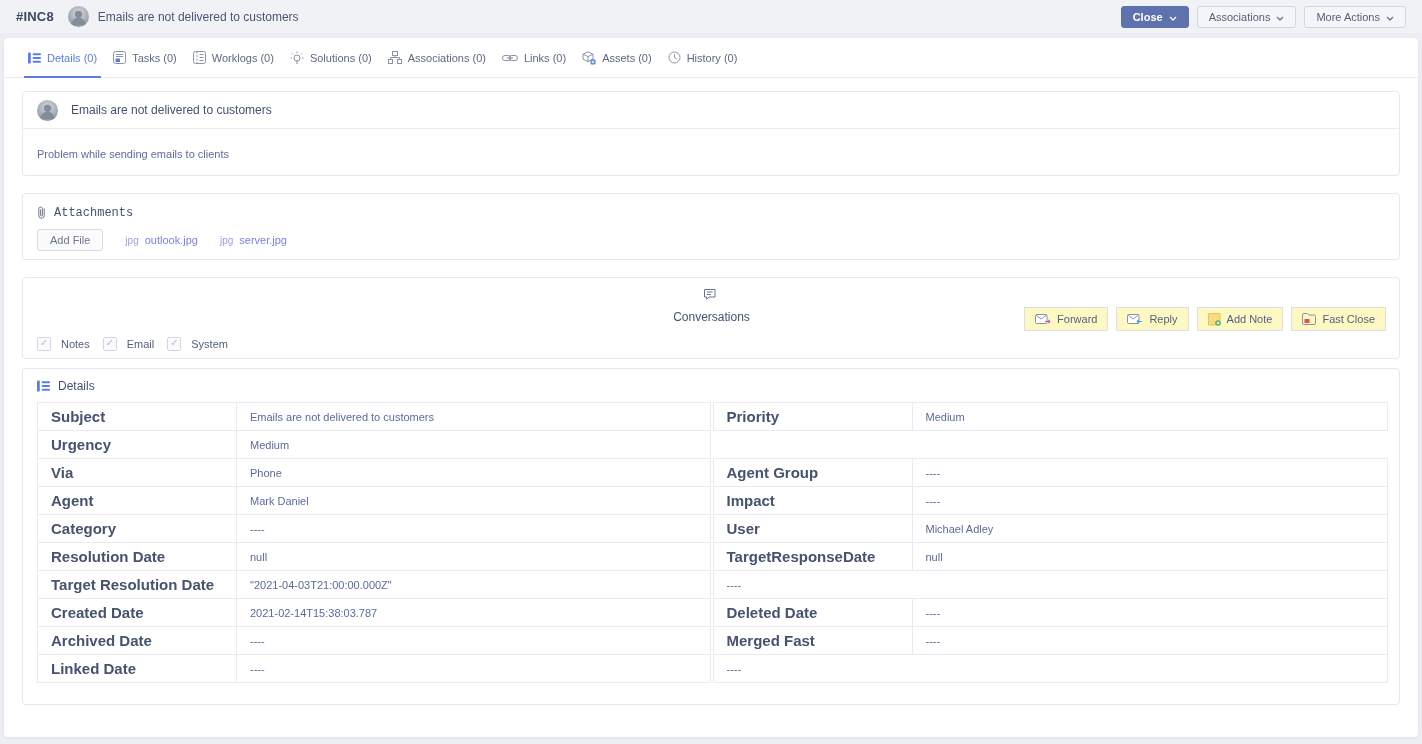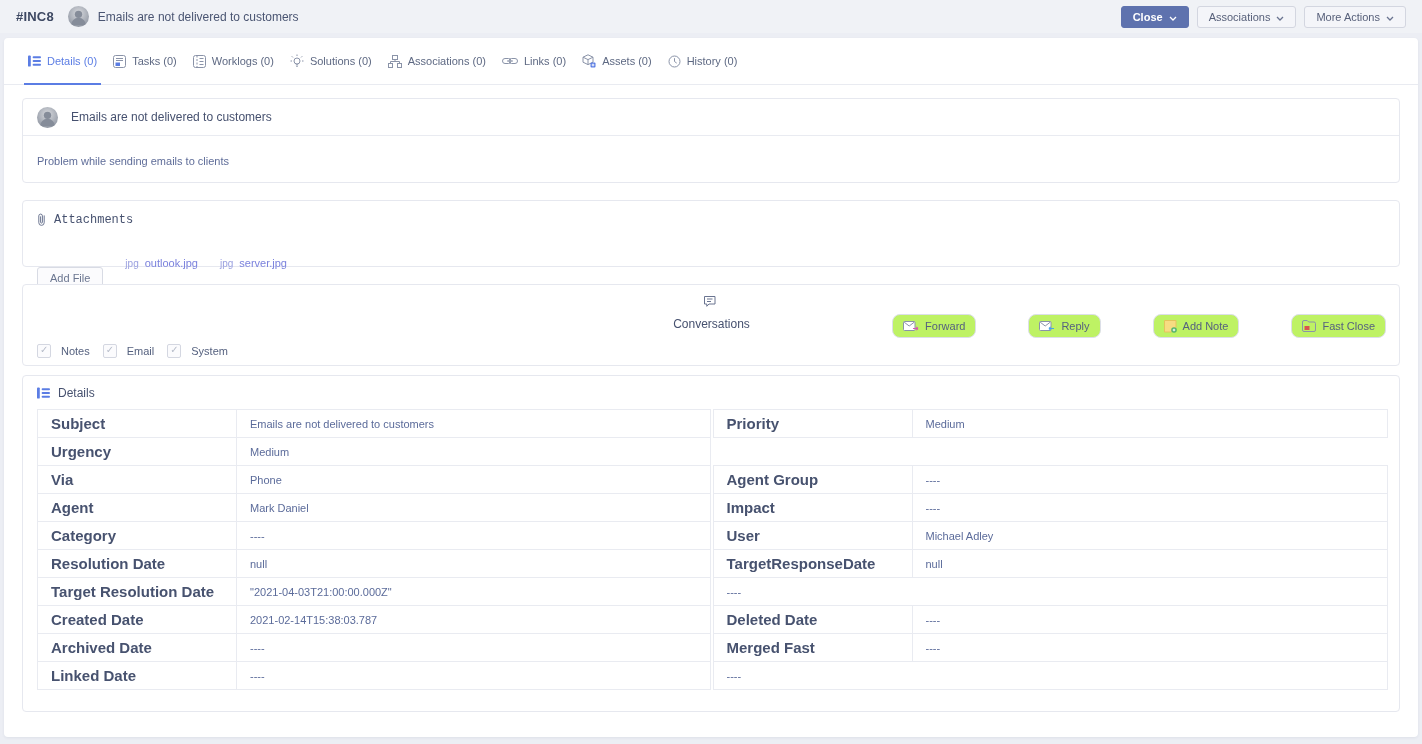--- a/index.html
+++ b/index.html
@@ -34,21 +34,21 @@
   .btn.primary { background:#5e72ae; border-color:#5e72ae; color:#fff; font-weight:bold; }
   .chev { display:inline-block; }
   
   .panel {
     position:absolute; left:4px; right:4px; top:38px; height:699px;
     background:#fff; border-radius:4px;
     box-shadow:0 1px 3px rgba(40,50,80,.07);
   }
   
   .tabbar {
-    height:47px; display:flex; align-items:stretch; padding-left:22px;
+    height:40px; display:flex; align-items:stretch; padding-left:22px;
     border-bottom:1px solid #e9ebf1;
   }
   .tab {
     display:flex; align-items:center; gap:6px; padding:0 2px; margin-right:12px;
     font-size:11px; color:#5e6983; position:relative; cursor:pointer; white-space:nowrap;
   }
   .tab .ticon { display:flex; align-items:center; color:#8a93a8; }
   .tab.active { color:#5b7de4; }
   .tab.active .ticon { color:#5b7de4; }
   .tab.active::after {
@@ -67,21 +67,21 @@
   
   .card-summary { height:85px; }
   .card-summary .card-head { height:37px; border-bottom:1px solid #e9ebf1; gap:13px; }
   .summary-desc { padding:19px 14px; font-size:11px; color:#5f6d99; }
   
   .card-attach { height:67px; padding:11px 14px 0; }
   .attach-head { display:flex; align-items:center; gap:8px; font-size:12px; color:#46516f;font-family:Liberation Mono, monospace; }
   .attach-row { display:flex; align-items:center; margin-top:9px; }
   .btn-addfile {
     height:22px; padding:0 12px; font-size:11px; color:#6b7690;
-    border:1px solid #d8dbe4; border-radius:3px; background:#fbfbfd; cursor:pointer;margin-top:31px;
+    border:1px solid #d8dbe4; border-radius:3px; background:#fbfbfd; cursor:pointer;
   }
   .file-link { display:inline-flex; align-items:baseline; gap:6px; margin-left:22px; cursor:pointer; }
   .file-ext { font-size:10px; color:#9ba1e0; }
   .file-name { font-size:11px; color:#7b82dd; }
   
   .card-conv { height:82px; padding:11px 13px 0 14px; position:relative; }
   .conv-head { display:flex; align-items:center; gap:8px; font-size:12px; color:#46516f;flex-direction:column; }
   .conv-filters { display:flex; align-items:center; margin-top:13px; }
   .chk-group { display:flex; align-items:center; gap:10px; margin-right:13px; cursor:pointer; }
   .chk {
@@ -89,22 +89,22 @@
     background:#fbfbfd; position:relative;
   }
   .chk::after {
     content:"\2713"; position:absolute; left:2px; top:-1px;
     font-size:10px; color:#b6bcc9;
   }
   .chk-label { font-size:11px; color:#55617f; }
   .conv-actions { position:absolute; right:13px; top:29px; display:flex; gap:8px; }
   .btn-conv {
     height:24px; display:inline-flex; align-items:center; gap:6px; padding:0 10px;
-    border:1px solid #dcdfe8; border-radius:8px; background:#bef264;
-    font-size:11px; color:#55617f; cursor:pointer;margin-left:44px;
+    border:1px solid #dcdfe8; border-radius:0; background:#fef9c3;
+    font-size:11px; color:#55617f; cursor:pointer;
   }
   
   .card-details { margin-top:9px !important; height:337px; padding:10px 11px 0 14px; }
   .details-head { display:flex; align-items:center; gap:8px; font-size:12px; color:#46516f; }
   .dtables { display:flex; margin-top:9px; }
   .dcol-left { width:674px; }
   .dcol-right { width:676px; margin-left:2px; }
   .drow {
     display:flex; height:29px; border:1px solid #e9ebf1; background:#fff; align-items:stretch;
   }

